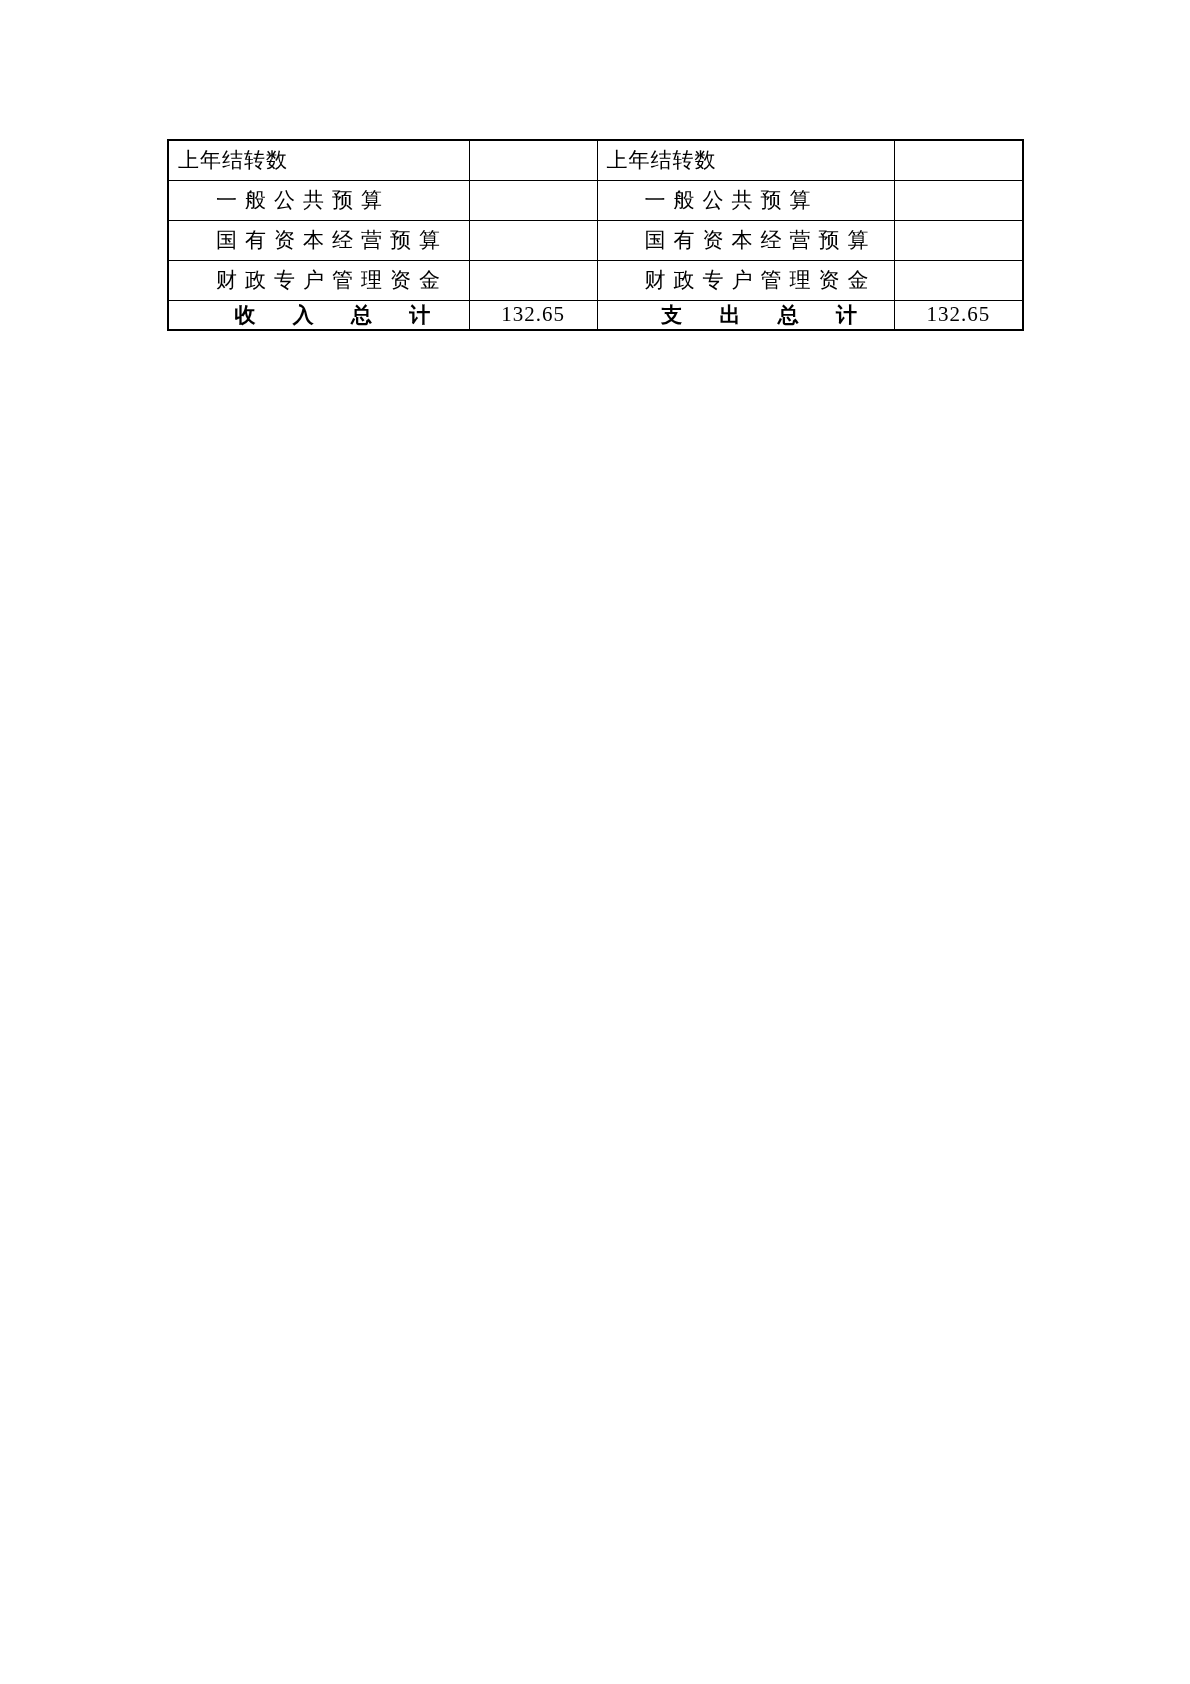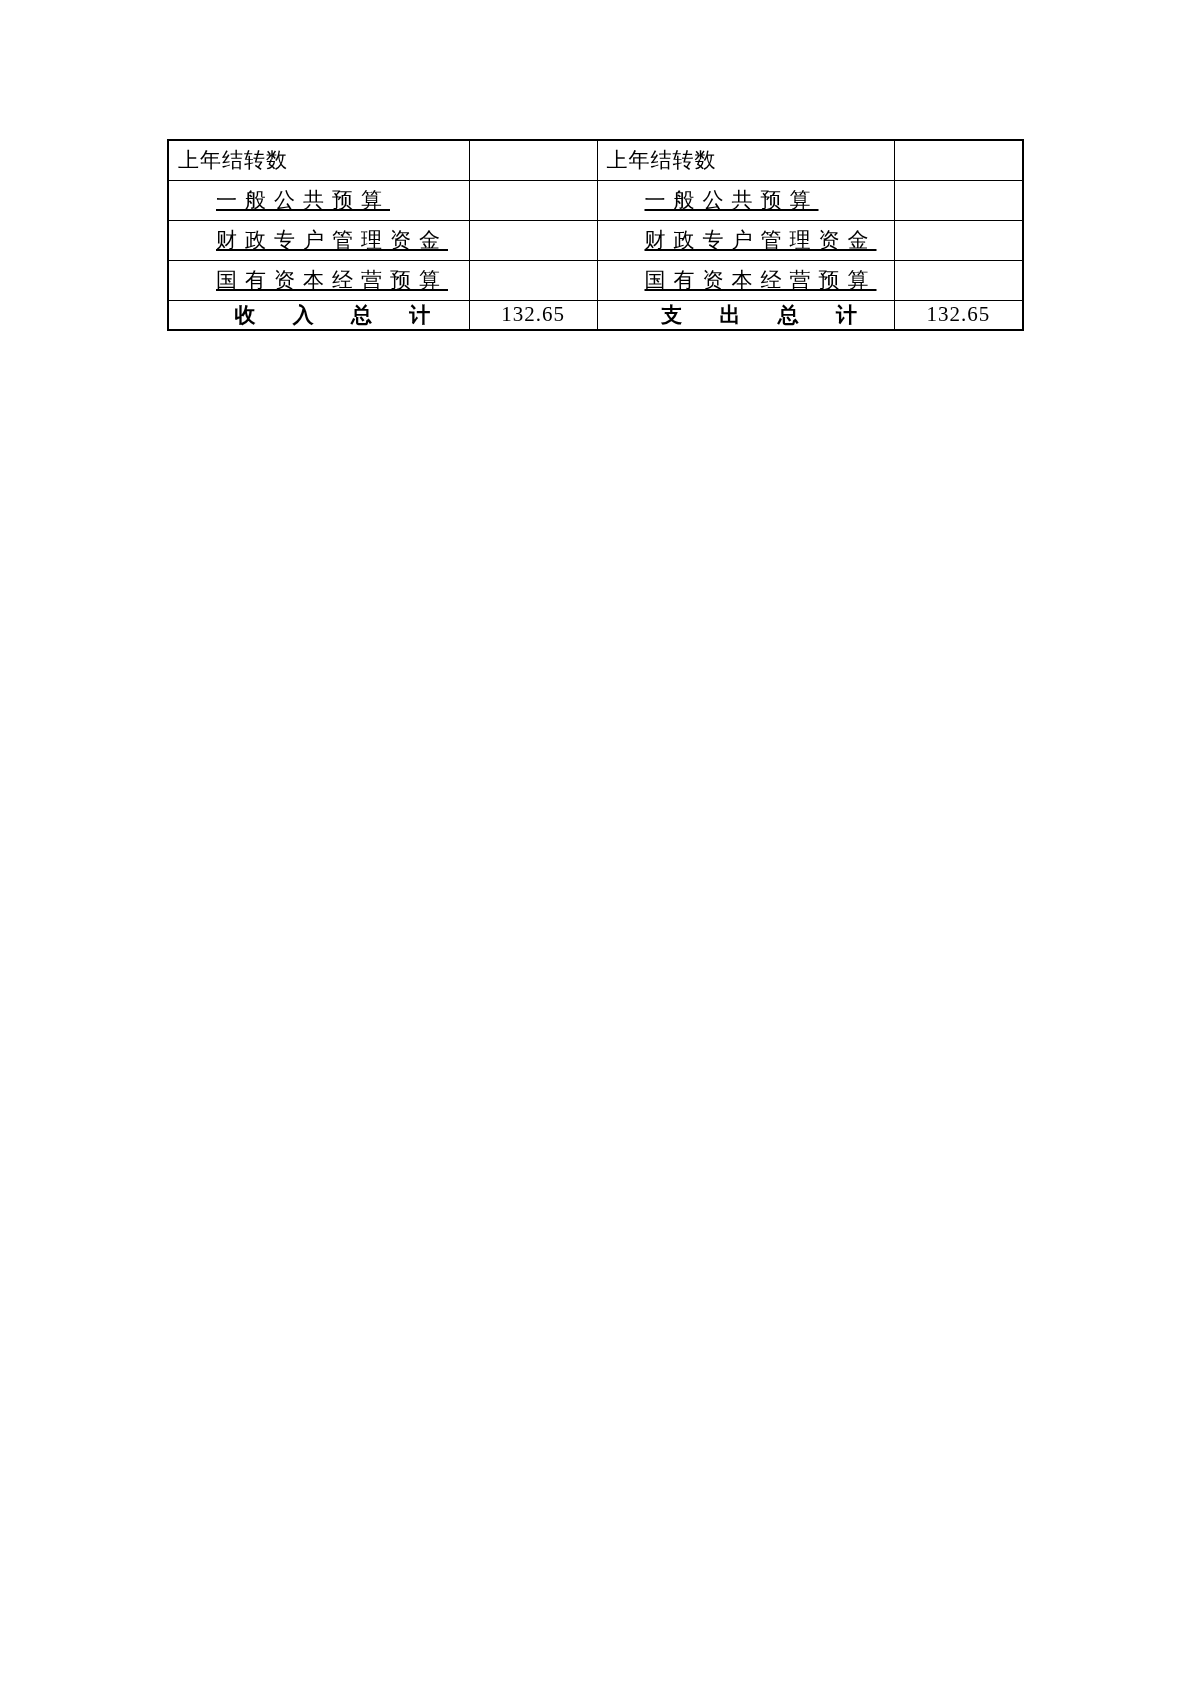--- a/index.html
+++ b/index.html
@@ -40,21 +40,20 @@
   }
 
   td.label-cell {
     text-align: left;
     padding-left: 9px;
   }
 
   td.label-cell.indent {
     padding-left: 47px;
     letter-spacing: 8px;
-    text-decoration: underline;
   }
 
   td.value-cell {
     text-align: center;
     font-size: 19px;
   }
 
   tr.total-row td {
     height: 22px;
     border-top: 1px solid #000000;
@@ -95,29 +94,29 @@
         <td class="label-cell">上年结转数</td>
         <td class="value-cell"></td>
       </tr>
       <tr>
         <td class="label-cell indent">一般公共预算</td>
         <td class="value-cell"></td>
         <td class="label-cell indent">一般公共预算</td>
         <td class="value-cell"></td>
       </tr>
       <tr>
+        <td class="label-cell indent">国有资本经营预算</td>
+        <td class="value-cell"></td>
+        <td class="label-cell indent">国有资本经营预算</td>
+        <td class="value-cell"></td>
+      </tr>
+      <tr>
         <td class="label-cell indent">财政专户管理资金</td>
         <td class="value-cell"></td>
         <td class="label-cell indent">财政专户管理资金</td>
-        <td class="value-cell"></td>
-      </tr>
-      <tr>
-        <td class="label-cell indent">国有资本经营预算</td>
-        <td class="value-cell"></td>
-        <td class="label-cell indent">国有资本经营预算</td>
         <td class="value-cell"></td>
       </tr>
       <tr class="total-row">
         <td class="total-label-cell">收 入 总 计</td>
         <td class="total-value-cell">132.65</td>
         <td class="total-label-cell">支 出 总 计</td>
         <td class="total-value-cell">132.65</td>
       </tr>
     </tbody>
   </table>

